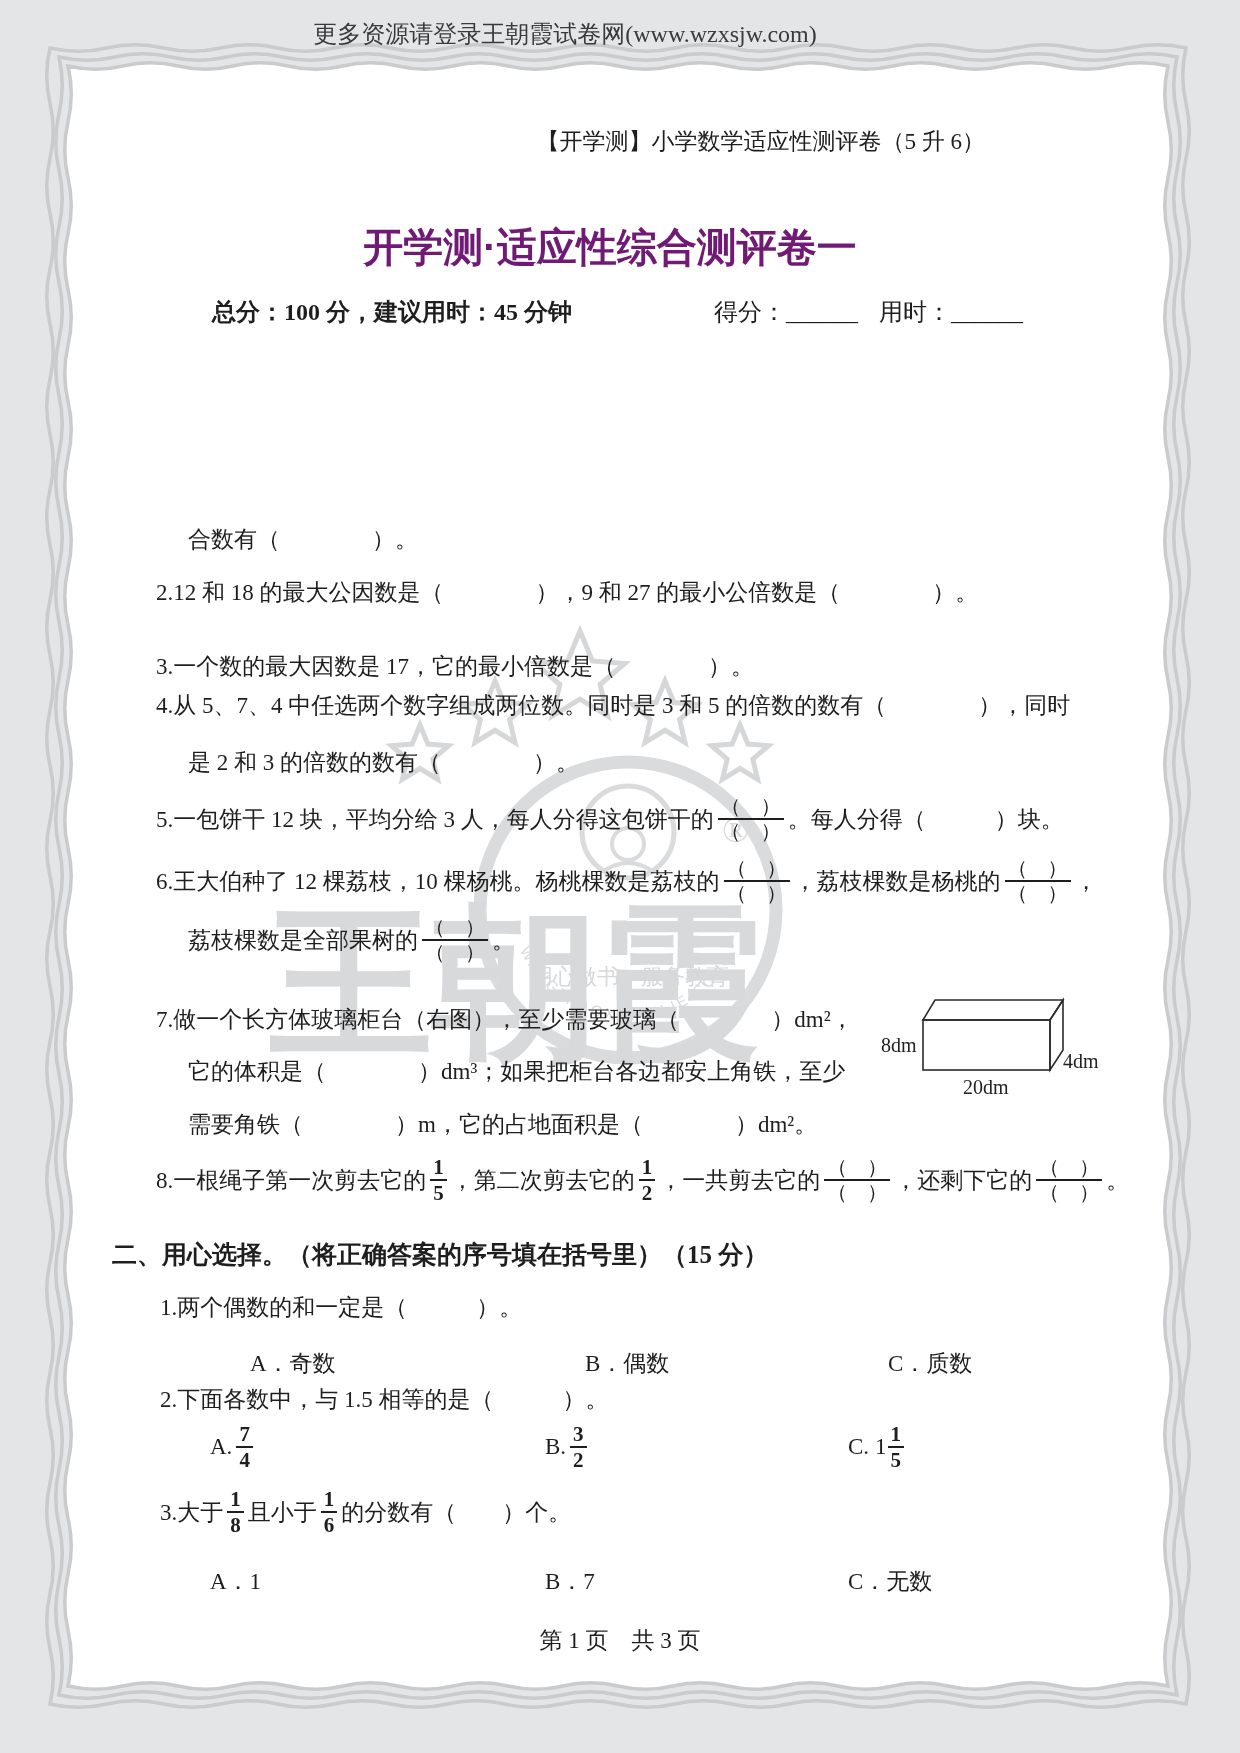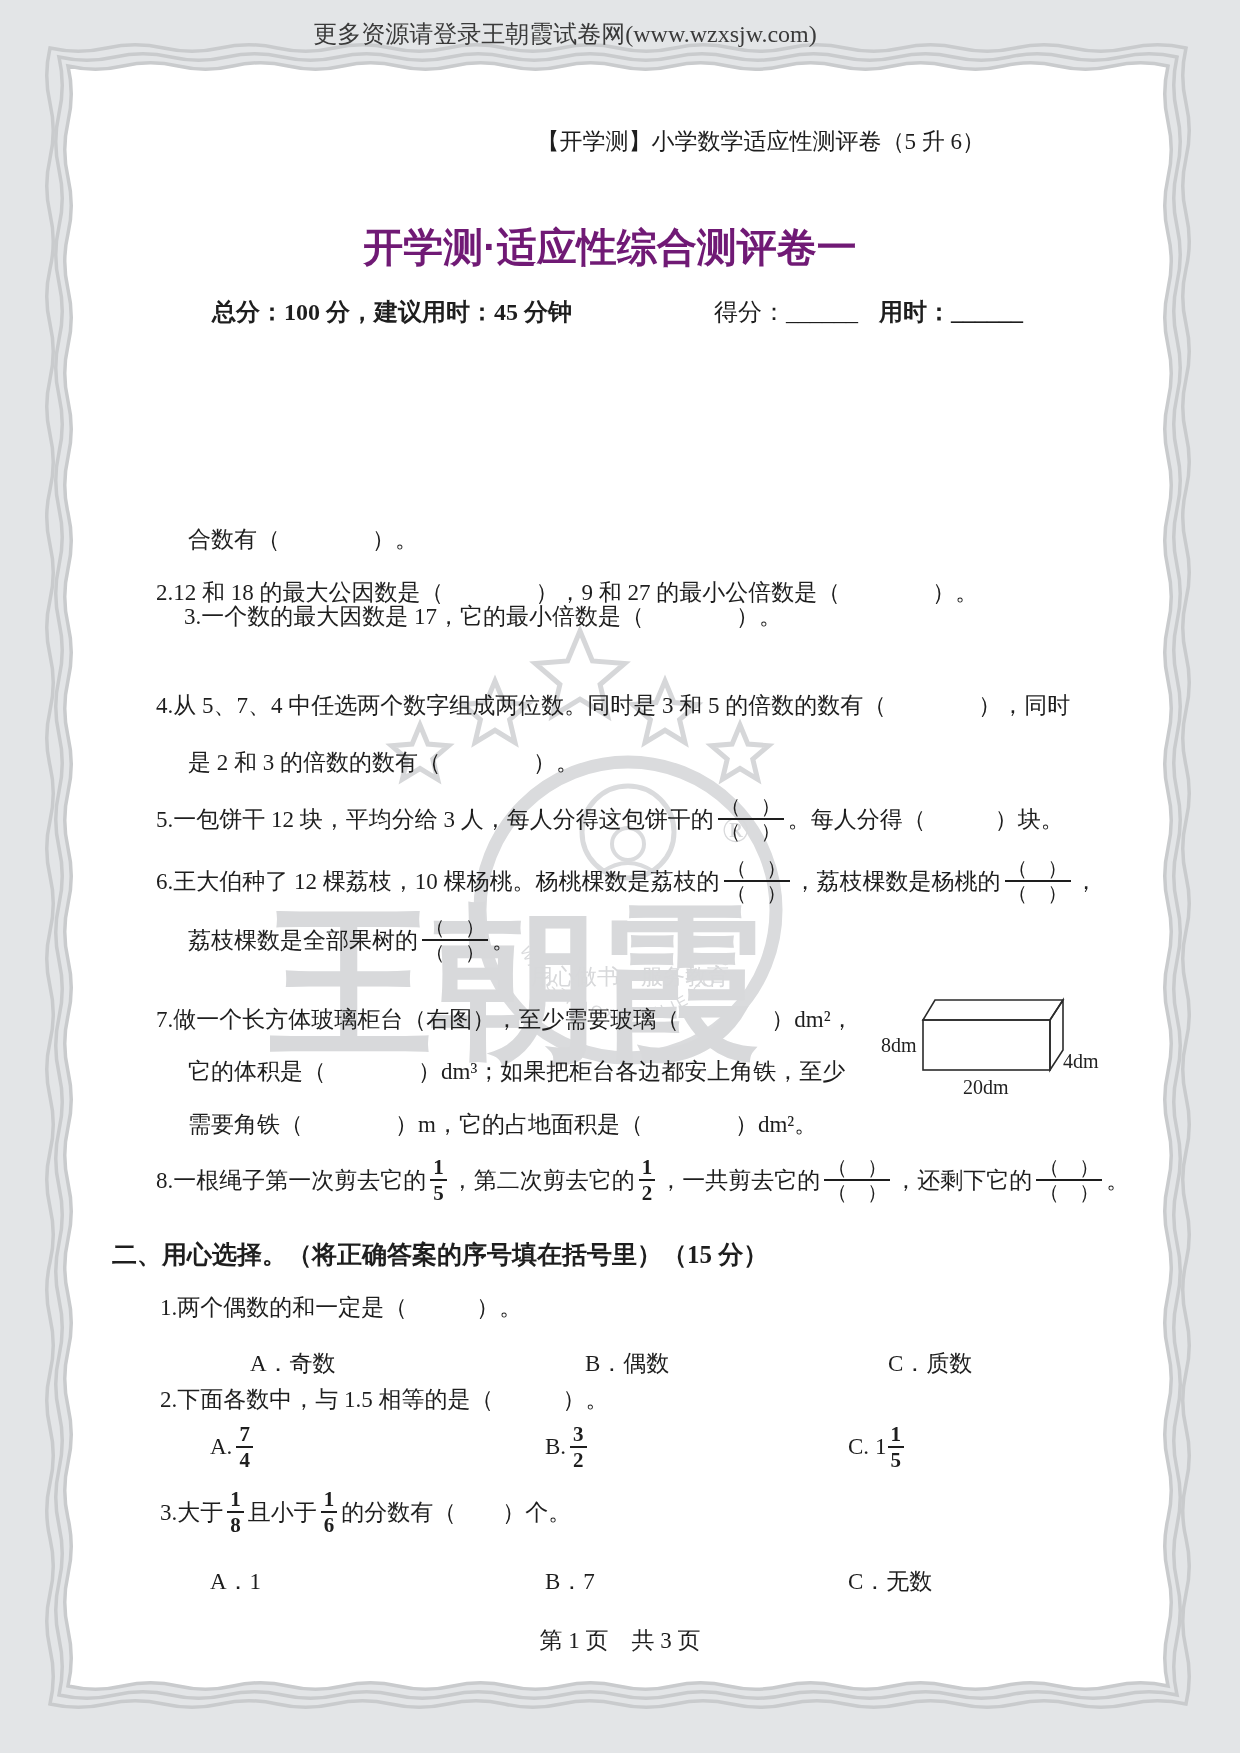--- a/index.html
+++ b/index.html
@@ -14,21 +14,21 @@
   .abs{position:absolute;white-space:nowrap;}
   #frame-svg{position:absolute;left:40px;top:38px;z-index:0;}
   #watermark{position:absolute;left:270px;top:620px;z-index:1;pointer-events:none;}
   .content{position:absolute;inset:0;z-index:2;}
   .banner{left:0;top:18px;width:1130px;text-align:center;font-size:24px;color:#3a3a3a;}
   .header-label{right:255px;top:126px;font-size:23px;}
   .title{left:50px;top:220px;width:1120px;text-align:center;
          font-family:"Liberation Sans", sans-serif;font-weight:bold;font-size:40px;color:#701a75;}
   .meta-left{left:212px;top:296px;font-size:24px;font-weight:bold;text-align:center;}
   .meta-score{left:714px;top:296px;font-size:24px;font-weight:normal;}
-  .meta-time{left:879px;top:296px;font-size:24px;font-weight:bold;}
+  .meta-time{left:879px;top:296px;font-size:24px;font-weight:normal;}
   .sec-head{font-size:25px;font-weight:bold;left:112px;}
   .qline{font-size:23px;line-height:30px;}
   .frow{display:flex;align-items:center;height:64px;font-size:23px;}
   .frac{display:inline-flex;flex-direction:column;align-items:center;
         vertical-align:middle;margin:0 4px;line-height:1.15;}
   .frac .num{padding:0 3px;border-bottom:2px solid #1e1e1e;display:block;text-align:center;}
   .frac .den{padding:0 3px;display:block;text-align:center;}
   .frac.paren{font-size:20px;}
   .frac.digits{font-size:21px;font-weight:bold;}
   .opt-row{left:0;top:0;width:1240px;height:34px;}
@@ -81,21 +81,21 @@
 
     <div class="abs meta-left">总分：100 分，建议用时：45 分钟</div>
     <div class="abs meta-score">得分：______</div>
     <div class="abs meta-time">用时：______</div>
 
 
     <div class="abs qline" style="left:188px;top:525px;">合数有（　　　　）。</div>
 
     <div class="abs qline" style="left:156px;top:578px;">2.12 和 18 的最大公因数是（　　　　），9 和 27 的最小公倍数是（　　　　）。</div>
 
-    <div class="abs qline" style="left:156px;top:602px;margin-left:28px;">3.一个数的最大因数是 17，它的最小倍数是（　　　　）。</div>
+    <div class="abs qline" style="left:156px;top:652px;">3.一个数的最大因数是 17，它的最小倍数是（　　　　）。</div>
 
     <div class="abs qline" style="left:156px;top:691px;">4.从 5、7、4 中任选两个数字组成两位数。同时是 3 和 5 的倍数的数有（　　　　），同时</div>
     <div class="abs qline" style="left:188px;top:748px;">是 2 和 3 的倍数的数有（　　　　）。</div>
 
     <div class="abs frow" style="left:156px;top:787px;">
       <span>5.一包饼干 12 块，平均分给 3 人，每人分得这包饼干的</span>
       <span class="frac paren">
         <span class="num">（　）</span>
         <span class="den">（　）</span>
       </span>

